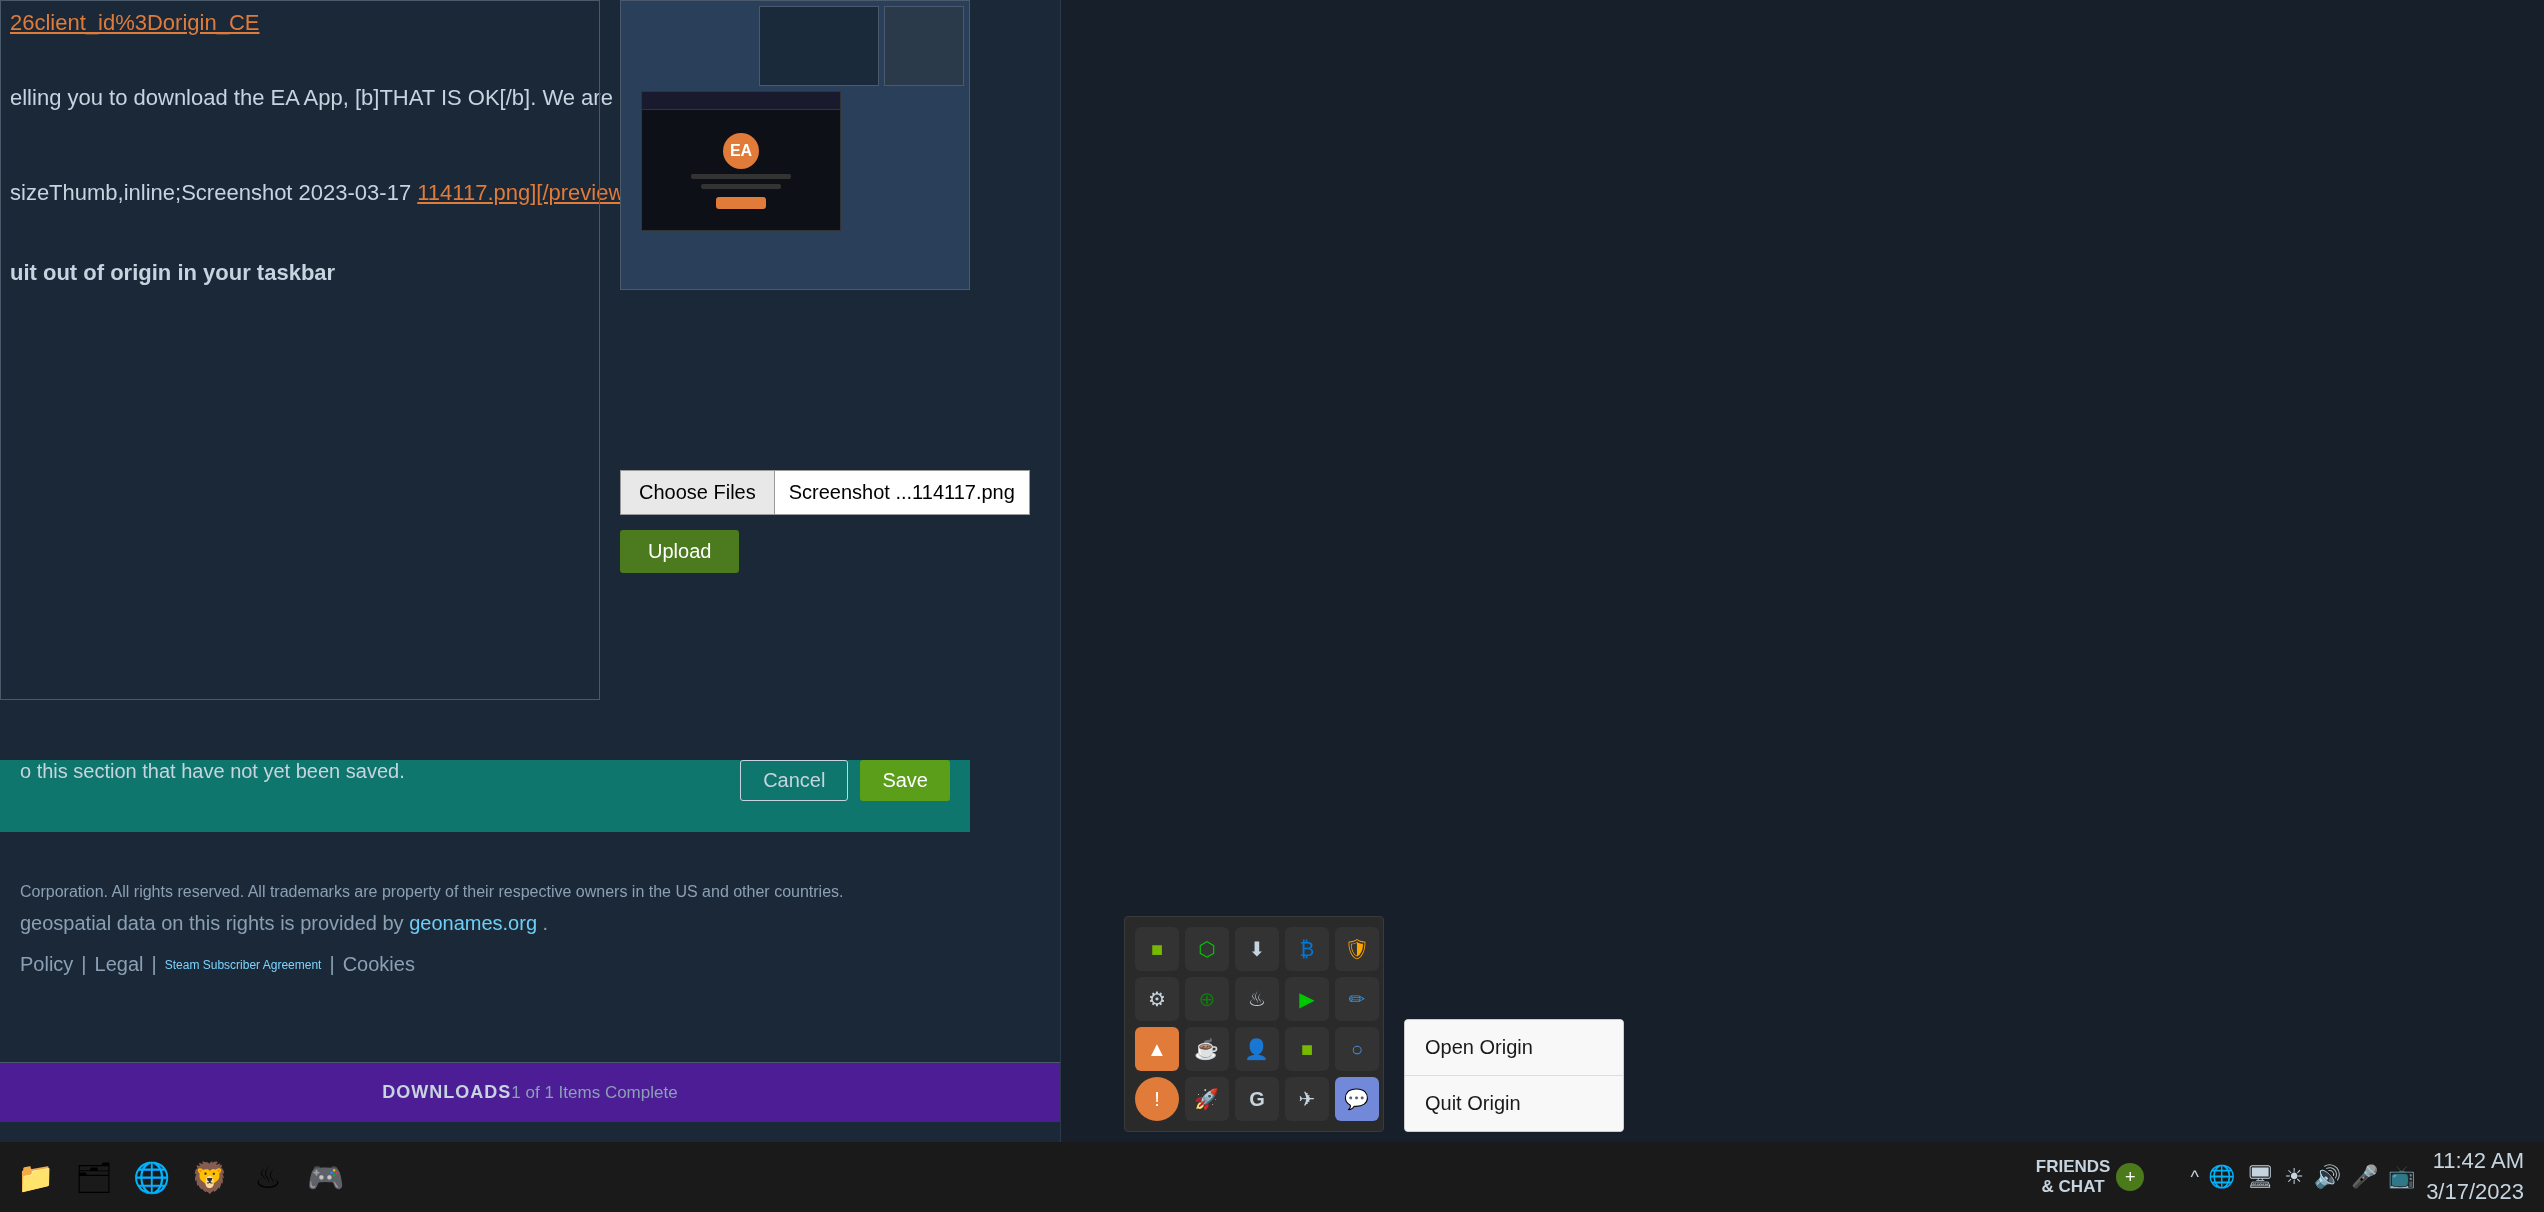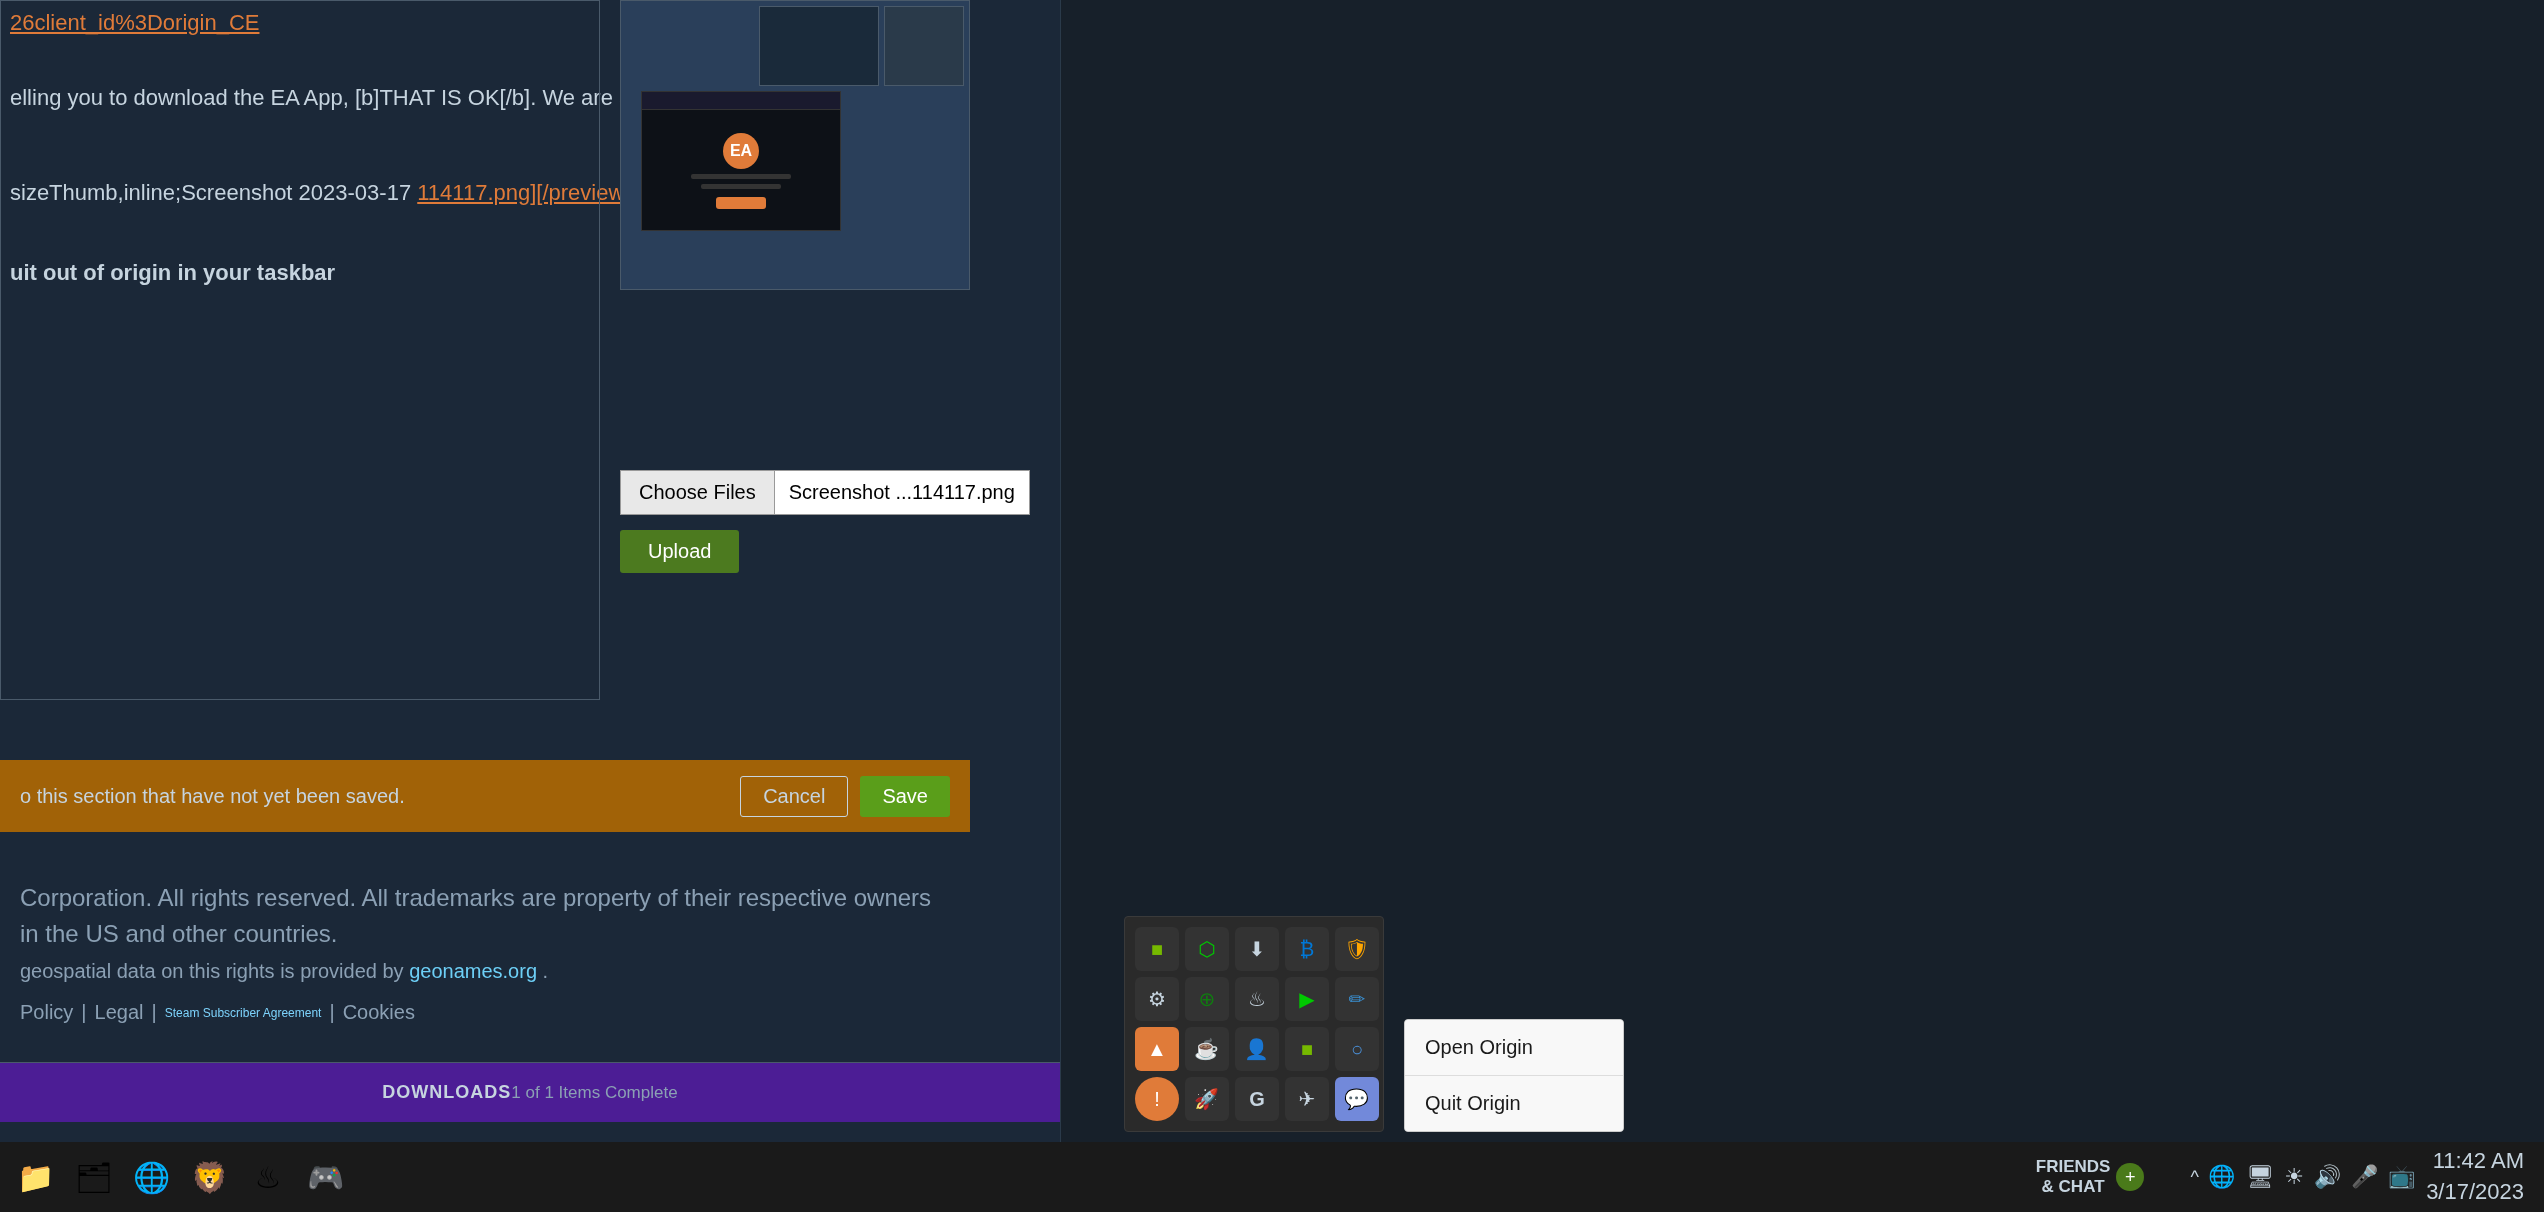--- a/index.html
+++ b/index.html
@@ -90,30 +90,30 @@
 
 <div style="position:absolute;top:470px;left:620px;display:flex;align-items:center;">
   <button style="background:#e8e8e8;border:1px solid #999;padding:10px 18px;font-size:20px;color:#000;cursor:pointer;white-space:nowrap;border-radius:0;">Choose Files</button>
   <div style="background:#fff;border:1px solid #999;border-left:none;padding:10px 14px;font-size:20px;color:#000;min-width:230px;">Screenshot ...114117.png</div>
 </div>
 
 <div style="position:absolute;top:530px;left:620px;">
   <button style="background:#4c7a1f;color:white;border:none;padding:10px 28px;font-size:20px;cursor:pointer;border-radius:3px;">Upload</button>
 </div>
 
-<div style="position:absolute;top:760px;left:0;width:970px;height:72px;background:#a16207;display:flex;align-items:center;justify-content:space-between;padding:0 20px;">
+<div style="position:absolute;top:760px;left:0;width:970px;height:72px;background:#0f766e;display:flex;align-items:flex-start;justify-content:space-between;padding:0 20px;">
   <span style="color:#c6d4df;font-size:20px;">o this section that have not yet been saved.</span>
   <div style="display:flex;gap:12px;">
     <button style="background:transparent;border:1px solid #c6d4df;color:#c6d4df;padding:8px 22px;font-size:20px;cursor:pointer;border-radius:3px;">Cancel</button>
     <button style="background:#5a9e1a;border:none;color:white;padding:8px 22px;font-size:20px;cursor:pointer;border-radius:3px;">Save</button>
   </div>
 </div>
 
 <div style="position:absolute;top:860px;left:0;width:970px;padding:20px;background:#1b2838;">
-  <div style="color:#8ba0b4;font-size:24px;margin-bottom:8px;line-height:1.5;">Corporation. All rights reserved. All trademarks are property of their respective owners in the US and other countries.</div>
+  <div style="color:#8ba0b4;font-size:16px;margin-bottom:8px;line-height:1.5;">Corporation. All rights reserved. All trademarks are property of their respective owners in the US and other countries.</div>
   <div style="color:#8ba0b4;font-size:20px;margin-bottom:18px;">
     <span>geospatial data on this rights is provided by</span>
     <a style="color:#6dcff6;text-decoration:none;">geonames.org</a>
     <span>.</span>
   </div>
   <div style="display:flex;gap:8px;align-items:center;flex-wrap:wrap;">
     <a style="color:#8ba0b4;text-decoration:none;font-size:20px;">Policy</a>
     <span style="color:#8ba0b4;font-size:20px;">|</span>
     <a style="color:#8ba0b4;text-decoration:none;font-size:20px;">Legal</a>
     <span style="color:#8ba0b4;font-size:20px;">|</span>

